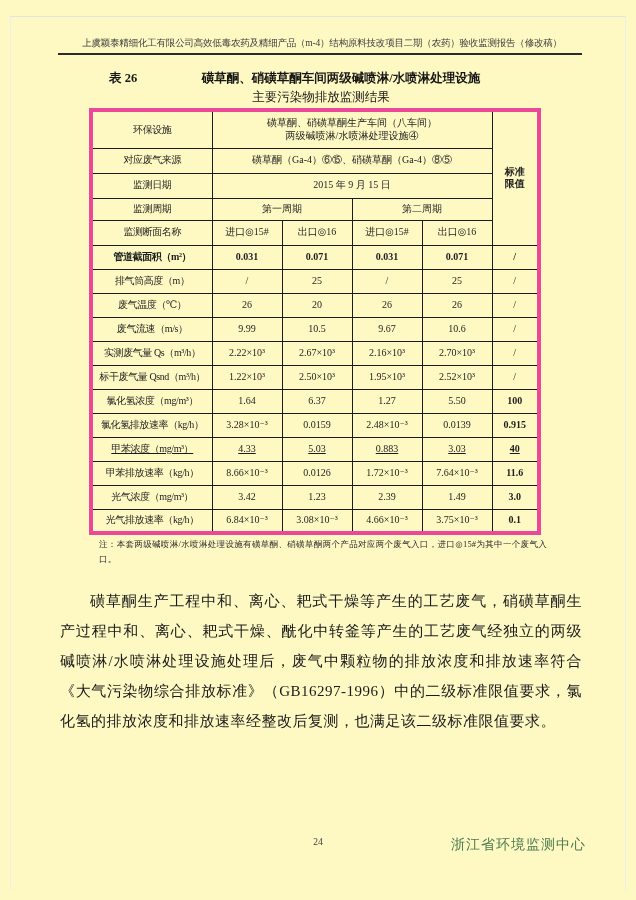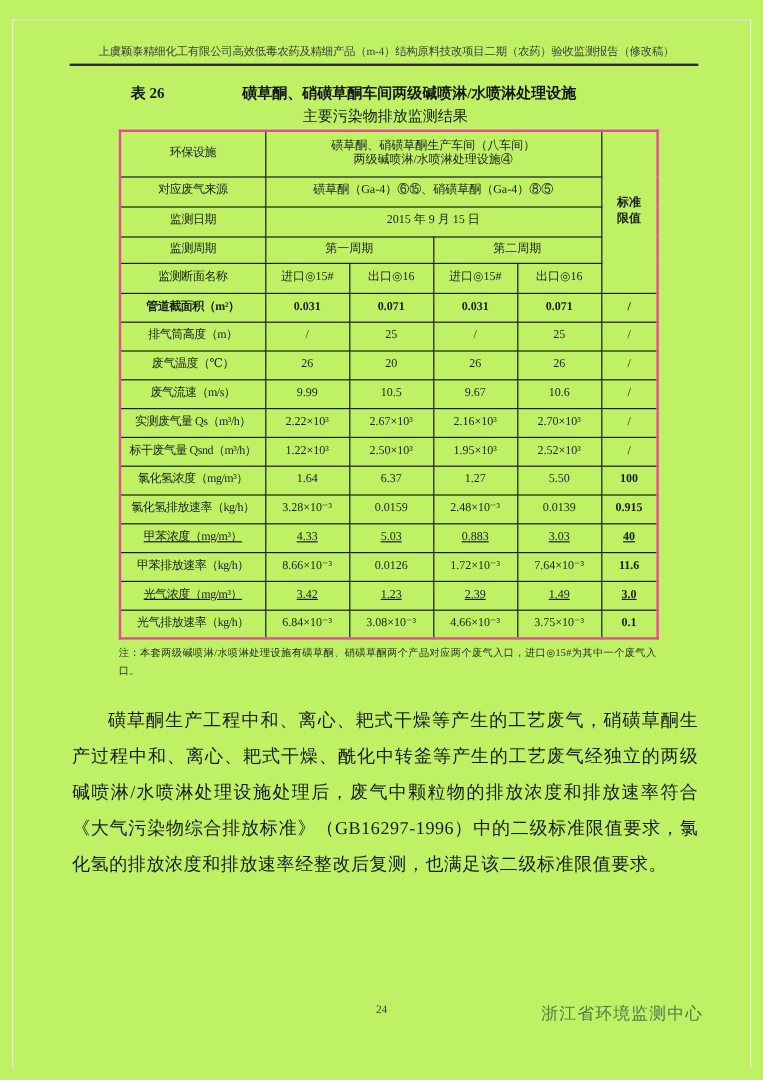--- a/index.html
+++ b/index.html
@@ -2,21 +2,21 @@
 <html><head>
 <meta charset="utf-8">
 <style>
   html,body{margin:0;padding:0;}
   body{
     width:636px;height:900px;position:relative;
     background:#f7f7f5;
     font-family:"Liberation Serif","DejaVu Serif",serif;
     color:#1d1d1d;
   }
-  .page{position:absolute;inset:0;background:#bef264;overflow:hidden;}
+  .page{position:absolute;inset:0;background:#fef9c3;overflow:hidden;}
   .page-edge-top{position:absolute;top:16px;left:10px;right:10px;border-top:1px solid #e3e3e0;}
   .page-edge-left{position:absolute;top:16px;bottom:10px;left:10px;border-left:1px solid #ededea;}
   .page-edge-right{position:absolute;top:16px;bottom:10px;right:10px;border-right:1px solid #ededea;}
 
   .hdr-text{
     position:absolute;top:37px;left:62px;width:520px;
     font-size:9.5px;color:#3c3c3c;text-align:center;
     white-space:nowrap;overflow:hidden;letter-spacing:-0.2px;
   }
   .hdr-rule{position:absolute;top:53px;left:58px;width:524px;border-top:2px solid #2c2c2c;}
@@ -27,23 +27,23 @@
     font-weight:bold;font-size:12.5px;color:#161616;
   }
   .tbl-caption .tbl-no{margin-left:12px;white-space:nowrap;}
   .tbl-caption .tbl-title{flex:1;text-align:center;}
   .tbl-caption2{
     position:absolute;top:89px;left:97px;width:448px;
     text-align:center;font-weight:normal;font-size:12.5px;color:#161616;
   }
 
   table.monitor{
-    position:absolute;top:108px;left:99px;width:448px;
+    position:absolute;top:108px;left:89px;width:448px;
     border-collapse:collapse;table-layout:fixed;
-    border:2px solid #ec4899;
+    border:4px solid #ec4899;
   }
   table.monitor td{
     border:1px solid #1b1b1b;
     font-size:10px;line-height:1.25;
     text-align:center;vertical-align:middle;
     padding:0 2px;color:#1d1d1d;
     overflow:hidden;
   }
   td.lab{
     text-align:left;padding-left:5px;
@@ -200,21 +200,21 @@
           <td class="limit-bold">40</td>
         </tr>
         <tr style="height: 24px;">
           <td class="lab">甲苯排放速率（kg/h）</td>
           <td class="val">8.66×10⁻³</td>
           <td class="val">0.0126</td>
           <td class="val">1.72×10⁻³</td>
           <td class="val">7.64×10⁻³</td>
           <td class="limit-bold">11.6</td>
         </tr>
-        <tr style="height: 24px; text-decoration: underline;">
+        <tr style="height: 24px;">
           <td class="lab">光气浓度（mg/m³）</td>
           <td class="val">3.42</td>
           <td class="val">1.23</td>
           <td class="val">2.39</td>
           <td class="val">1.49</td>
           <td class="limit-bold">3.0</td>
         </tr>
         <tr style="height: 24px;">
           <td class="lab">光气排放速率（kg/h）</td>
           <td class="val">6.84×10⁻³</td>

